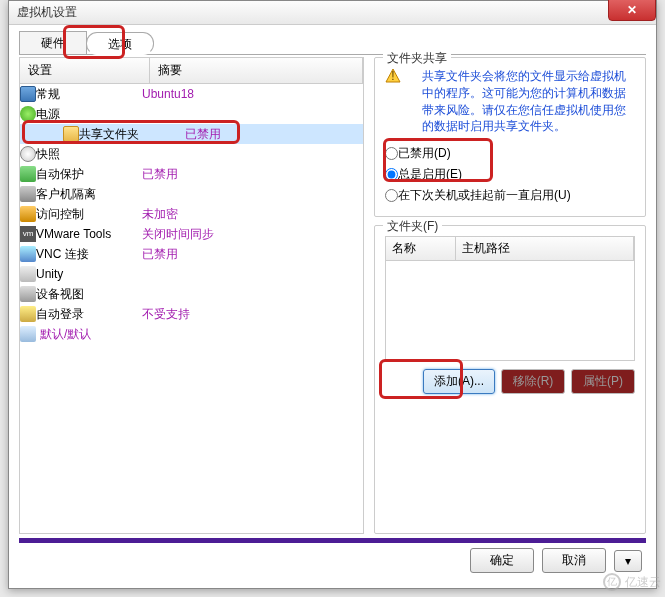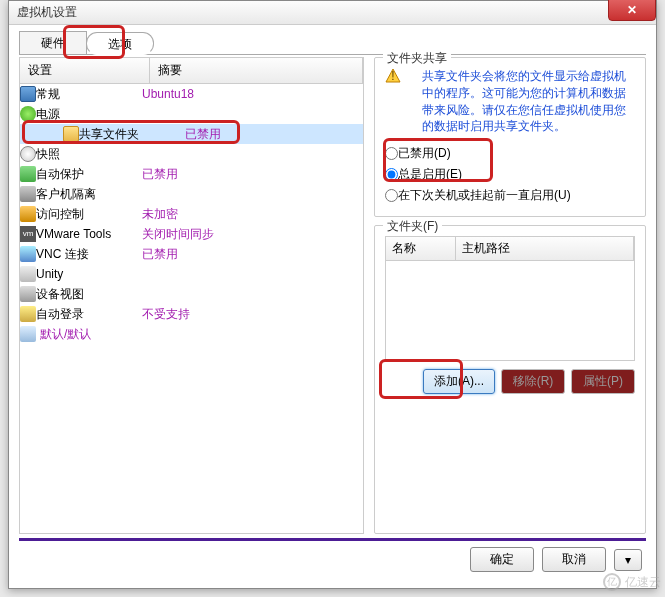--- a/index.html
+++ b/index.html
@@ -35,21 +35,21 @@
 .radio-row input { cursor: pointer; }
 .folder-header { display: flex; background: linear-gradient(#fdfdfd, #ececec); border: 1px solid #ccc; }
 .folder-header .fh { padding: 3px 6px; border-right: 1px solid #ccc; }
 .fh1 { width: 70px; }
 .fh2 { flex: 1; }
 .folder-list { border: 1px solid #ccc; border-top: none; height: 100px; background: #fff; }
 .folder-btns { display: flex; gap: 6px; justify-content: flex-end; margin-top: 8px; }
 .btn { padding: 3px 10px; border: 1px solid #888; background: linear-gradient(#fdfdfd, #e5e5e5); border-radius: 3px; cursor: pointer; min-width: 64px; text-align: center; }
 .btn.primary { border: 1px solid #3a7ac0; background: linear-gradient(#eaf3fc, #cde4f7); box-shadow: 0 0 3px #6daee8; }
 .btn.disabled { color: #999; border-color: #bbb; background: #7f1d1d; cursor: default; }
-.footer { height: 40px; display: flex; justify-content: flex-end; align-items: center; gap: 8px; padding-right: 4px; border-top: 3px solid #4c1d95; margin-top: 4px; }
+.footer { height: 40px; display: flex; justify-content: flex-end; align-items: center; gap: 8px; padding-right: 4px; border-top: 5px solid #4c1d95; margin-top: 4px; }
 .watermark { position: absolute; right: 4px; bottom: 6px; color: #aaa; font-size: 14px; display: flex; align-items: center; gap: 4px; opacity: 0.6; }
 .watermark .circ { width: 18px; height: 18px; border: 2px solid #aaa; border-radius: 50%; display: inline-flex; align-items: center; justify-content: center; font-size: 10px; }
 
 .ico { width:16px; height:16px; display:inline-block; }
 .ico-monitor { background: linear-gradient(#6fa8e0,#3d78b8); border:1px solid #2a5a90; border-radius:2px; }
 .ico-power { background: radial-gradient(circle,#9e6,#4a2); border-radius:50%; }
 .ico-folder { background: linear-gradient(#ffe28a,#e8b84a); border:1px solid #c89020; border-radius:2px; }
 .ico-clock { background: radial-gradient(circle,#fff,#ccc); border:1px solid #888; border-radius:50%; }
 .ico-shield { background: linear-gradient(#8d8,#4a4); border-radius:2px; }
 .ico-user { background: linear-gradient(#ccc,#888); border-radius:2px; }

